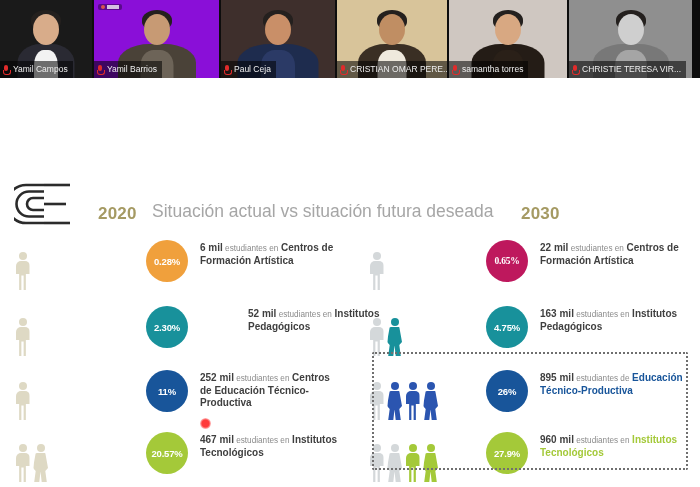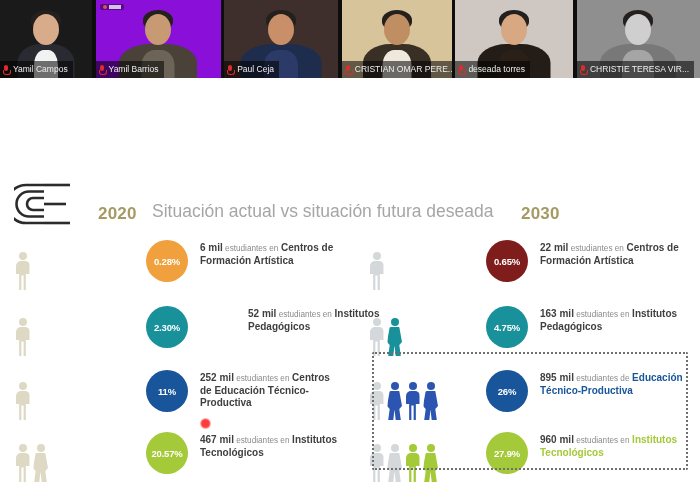--- a/index.html
+++ b/index.html
@@ -6,21 +6,21 @@
   html,body { width:700px; height:487px; overflow:hidden; }
   body {
     font-family:"Liberation Sans", sans-serif;
     background:#ffffff;
     position:relative;
   }
 
   
   #video-strip{
     position:absolute; left:0; top:0; width:700px; height:78px;
-    background:#0d0d0d; display:flex; gap:2px;justify-content:space-between;
+    background:#0d0d0d; display:flex; gap:2px;
   }
   .tile{
     position:relative; height:78px; overflow:hidden; background:#141414;
     flex:0 0 auto;
   }
   .tile.active{ outline:2px solid #3ddb8a; outline-offset:-2px; }
   .tile-bg{ position:absolute; inset:0; }
   .tile-name{
     position:absolute; left:0; bottom:0; height:17px; line-height:17px;
     display:flex; align-items:center; gap:3px;
@@ -186,21 +186,21 @@
     </div>
     <div class="tile" style="width: 118px;">
       <div class="tile-bg" style="background: rgb(207, 199, 193);">
         <div class="torso" style="left: 50%; transform: translateX(-50%); bottom: 0px; width: 73px; height: 34px; background: rgb(36, 28, 22);"></div>
         <div class="torso" style="left: 50%; transform: translateX(-50%); bottom: 0px; width: 31px; height: 28px; background: rgb(42, 32, 24);"></div>
         <div class="head" style="left: 50%; transform: translateX(-50%); top: 10px; width: 30px; height: 20px; background: rgb(36, 32, 30); border-radius: 50% 50% 40% 40%;"></div>
         <div class="head" style="left: 50%; transform: translateX(-50%); top: 14px; width: 26px; height: 31px; background: rgb(216, 168, 130);"></div>
       </div>
       <div class="tile-name">
         <span class="mic-icon"></span>
-        <span>deseada torres</span>
+        <span>samantha torres</span>
       </div>
     </div>
     <div class="tile" style="width: 123px;">
       <div class="tile-bg" style="background: rgb(143, 143, 143);">
         <div class="torso" style="left: 50%; transform: translateX(-50%); bottom: 0px; width: 76px; height: 34px; background: rgb(120, 120, 120);"></div>
         <div class="torso" style="left: 50%; transform: translateX(-50%); bottom: 0px; width: 32px; height: 28px; background: rgb(165, 165, 165);"></div>
         <div class="head" style="left: 50%; transform: translateX(-50%); top: 10px; width: 30px; height: 20px; background: rgb(36, 32, 30); border-radius: 50% 50% 40% 40%;"></div>
         <div class="head" style="left: 50%; transform: translateX(-50%); top: 14px; width: 26px; height: 31px; background: rgb(207, 207, 207);"></div>
       </div>
       <div class="tile-name">
@@ -289,21 +289,21 @@
       </div>
     </div>
   <div class="col" id="col-2030">
       <div class="row" style="top: 0px;">
         <div class="people">
           <div class="person" style="color: rgb(212, 216, 218);">
             <span class="p-head"></span>
             <span class="p-body"></span>
           </div>
         </div>
-        <div class="bubble" style="left: 136px; top: 2px; width: 42px; height: 42px; background: #7f1d1d;">
+        <div class="bubble" style="left: 136px; top: 2px; width: 42px; height: 42px; background: #be185d; font-family: Liberation Serif, serif;">
           <span>0.65%</span>
         </div>
         <div class="bubble-text" style="left: 190px; top: 4px; width: 154px;"><span class="big">22 mil</span><span class="lite"> estudiantes en</span> <span class="bold" style="color: rgb(63, 63, 63);">Centros de Formación Artística</span></div>
       </div>
       <div class="row" style="top: 66px;">
         <div class="people">
           <div class="person" style="color: rgb(212, 216, 218);">
             <span class="p-head"></span>
             <span class="p-body"></span>
           </div>

